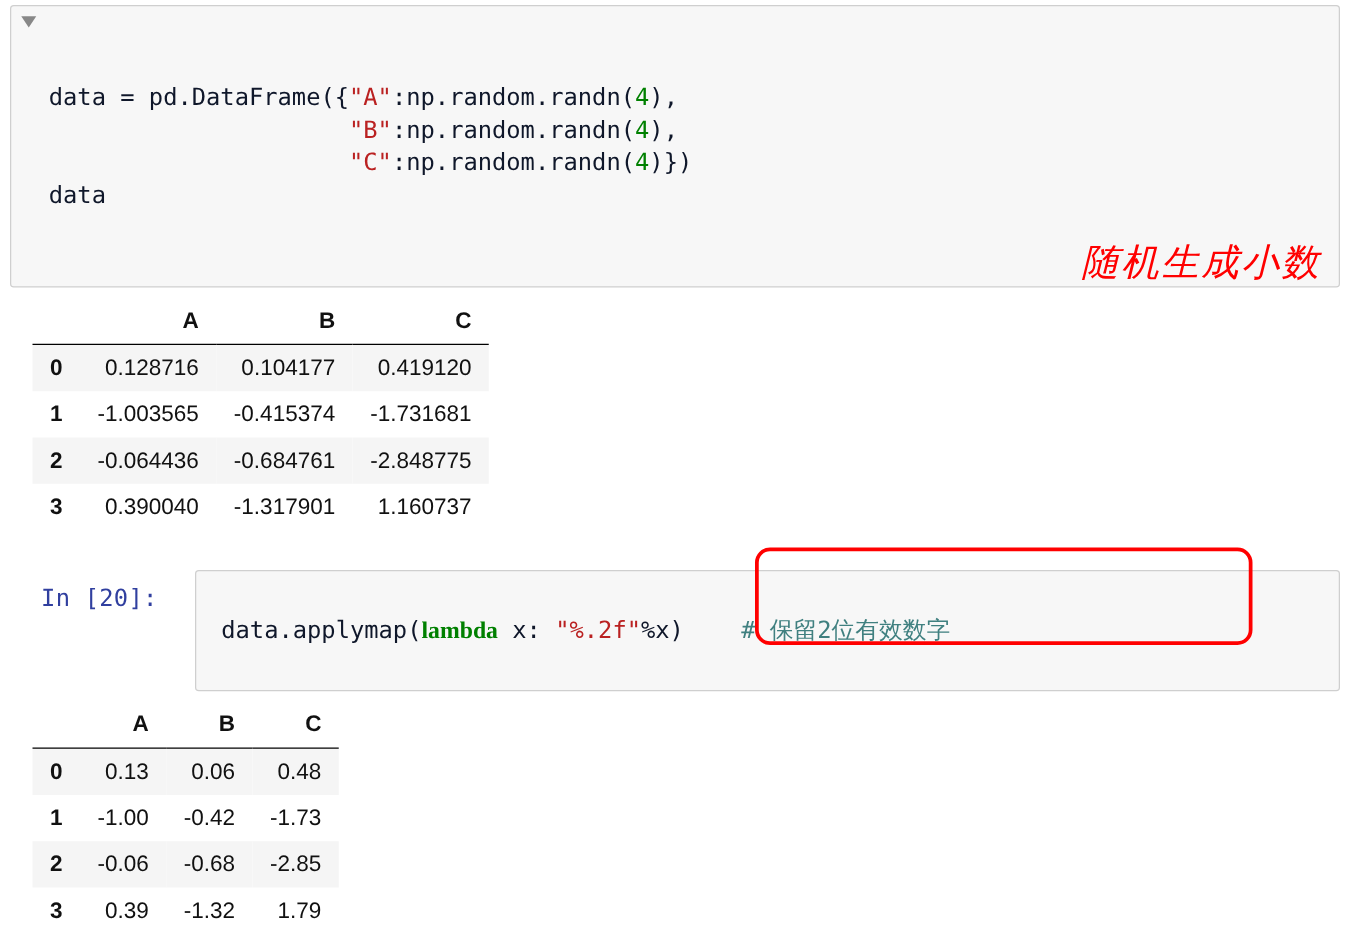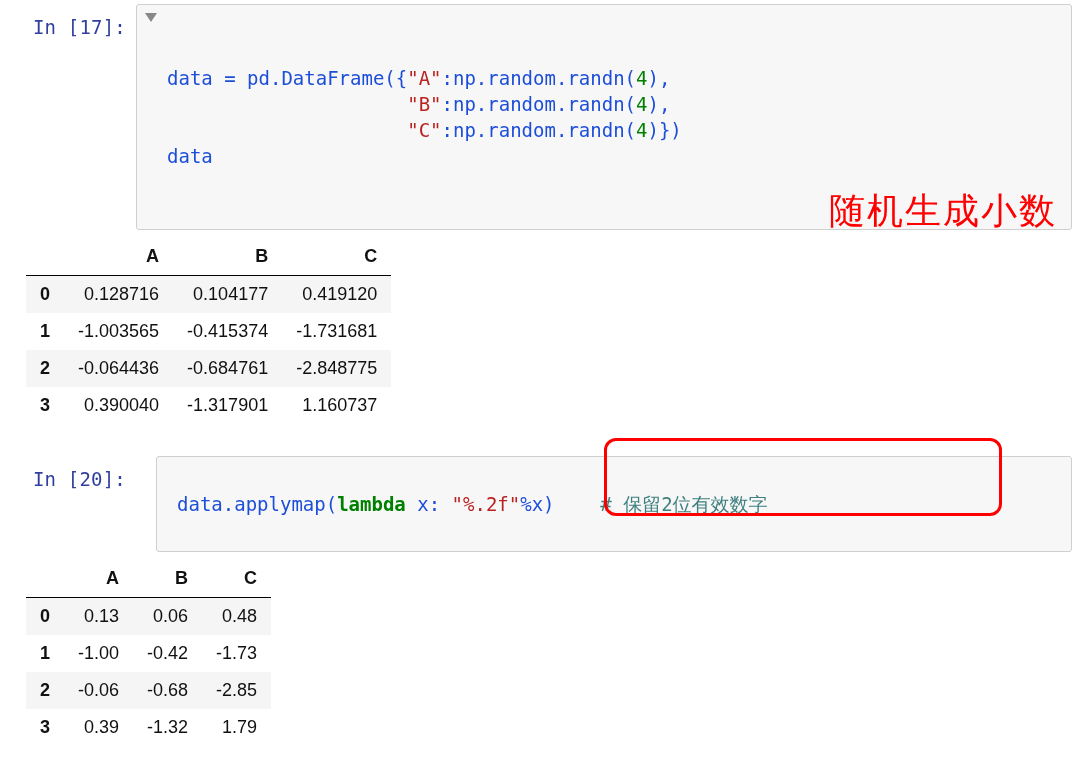--- a/index.html
+++ b/index.html
@@ -3,43 +3,42 @@
 <meta charset="utf-8">
 <style>
   html,body{margin:0;padding:0;background:#fff;font-family:Menlo,Consolas,"DejaVu Sans Mono",monospace;}
   .notebook{width:1080px;height:758px;box-sizing:border-box;padding:4px 8px 0 8px;position:relative;}
   .cell{display:flex;align-items:flex-start;margin-bottom:4px;}
   .prompt{flex:0 0 118px;text-align:right;padding:10px 10px 0 0;font-size:19px;line-height:26px;letter-spacing:0.2px;}
   .prompt-in{color:#303F9F;}
   .prompt-out{color:#D84315;}
   .input-area{flex:1;position:relative;border:1px solid #cfcfcf;border-radius:3px;background:#f7f7f7;padding:8px 12px 8px 30px;font-size:19px;line-height:26px;white-space:pre;box-sizing:border-box;}
   .gutter-arrow{position:absolute;left:8px;top:8px;width:0;height:0;border-left:6px solid transparent;border-right:6px solid transparent;border-top:9px solid #888;}
-  .code .kw{color:#008000;font-weight:bold;}
+  .code .kw{color:#008000;font-weight:bold;font-family:Liberation Serif, serif;}
   .code .str{color:#BA2121;}
   .code .num{color:#008000;}
   .code .cmt{color:#408080;}
-  .code .plain{color:#1d4ed8;}
-  .annot-red{position:absolute;color:#ff0000;font-family:"Microsoft YaHei","PingFang SC",sans-serif;font-size:36px;line-height:32px;letter-spacing:2px;}
+  .code .plain{color:#0f172a;}
+  .annot-red{position:absolute;color:#ff0000;font-family:"Microsoft YaHei","PingFang SC",sans-serif;font-size:30px;line-height:32px;letter-spacing:2px;font-style:italic;}
   .red-box{position:absolute;border:3px solid #ff0000;border-radius:12px;background:transparent;}
   .output-area{flex:1;padding:4px 0 0 18px;}
   table.df{border-collapse:collapse;font-family:-apple-system,Helvetica,Arial,sans-serif;font-size:18px;color:#111;}
   table.df th,table.df td{padding:8px 14px;text-align:right;}
   table.df thead th{font-weight:bold;border-bottom:1px solid #000;}
   table.df tbody th{font-weight:bold;}
   table.df tbody tr:nth-child(odd){background:#f5f5f5;}
   table.df thead th:first-child{border-bottom:none;}
   .thin-top{border-top:1px solid #000;}
 </style>
 </head>
 <body>
 
 <div class="notebook">
 
   <div class="cell">
-    <div class="prompt prompt-in">In [17]:</div>
     <div class="input-area code" style="min-height:112px;">
       <div class="gutter-arrow"></div>
 <span class="plain">data = pd.DataFrame({</span><span class="str">"A"</span><span class="plain">:np.random.randn(</span><span class="num">4</span><span class="plain">),</span>
 <span class="plain">                     </span><span class="str">"B"</span><span class="plain">:np.random.randn(</span><span class="num">4</span><span class="plain">),</span>
 <span class="plain">                     </span><span class="str">"C"</span><span class="plain">:np.random.randn(</span><span class="num">4</span><span class="plain">)})</span>
 <span class="plain">data</span>
       <div class="annot-red" style="right:14px;bottom:2px;">随机生成小数</div>
     </div>
   </div>
 

